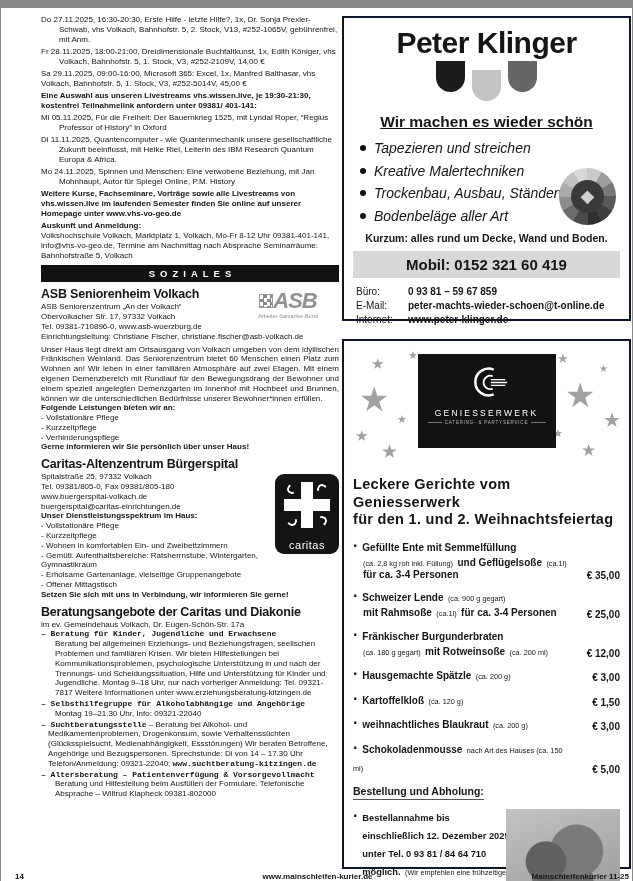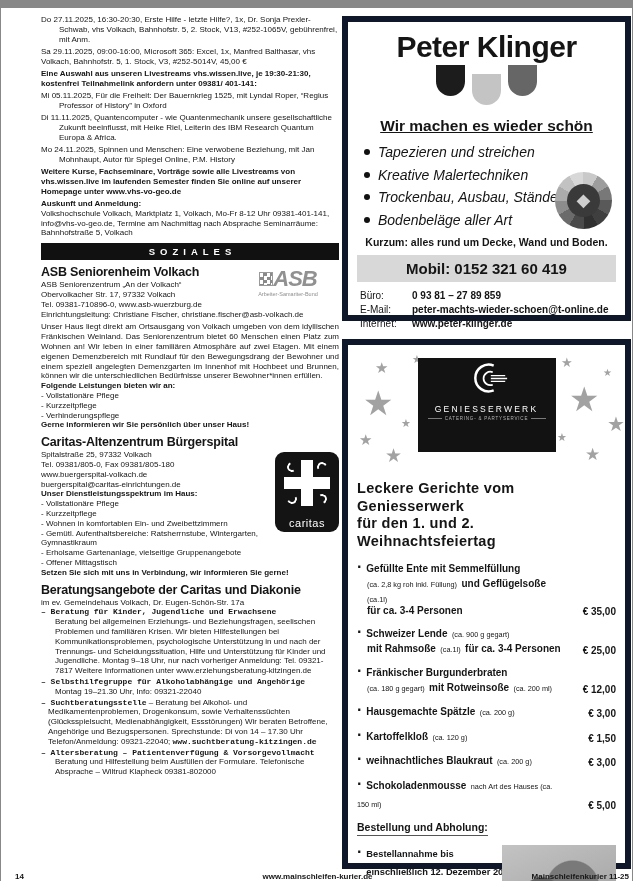--- a/index.html
+++ b/index.html
@@ -34,21 +34,21 @@
   .cl-h { position:absolute; left:9px; top:25px; width:46px; height:12px; background:#fff; }
   .cl-ray { position:absolute; width:10px; height:10px; border:2px solid #fff; border-radius:50%;
     border-left-color:transparent; border-bottom-color:transparent; }
   .cl-txt { position:absolute; bottom:3px; width:100%; text-align:center; color:#fff;
     font-size:11px; letter-spacing:0.5px; }
   .ber-lead { font-weight:bold;font-family:Liberation Mono, monospace; }
   .ber-item { padding-left:7px; text-indent:-7px; margin-bottom:1px; }
   .ber-body { display:block; padding-left:7px; text-indent:0; }
   
   .col-right { position:absolute; left:341px; top:0; width:290px; }
-  .adbox { position:absolute; left:0; width:289px; border:6px solid #0f172a; background:#fff; }
+  .adbox { position:absolute; left:0; width:289px; border:2px solid #0f172a; background:#fff; }
   #klinger-box { top:8px; height:305px; }
   #gw-box { top:331px; height:530px; }
   .pk-title { text-align:center; font-size:30px; font-weight:bold; letter-spacing:-0.5px; margin-top:8px; }
   .pk-shapes { display:flex; justify-content:center; gap:7px; height:44px; margin-top:1px; }
   .pk-shape { width:29px; height:31px; border-radius:0 0 15px 15px; }
   .pk-shape.mid { transform:translateY(9px); }
   .pk-slogan { text-align:center; font-size:15.5px; font-weight:bold; text-decoration:underline; margin-top:8px; }
   .pk-bullets { margin:9px 0 0 16px; }
   .pk-bullet { display:flex; gap:8px; font-size:14px; font-style:italic; margin-bottom:6.5px; align-items:center; }
   .pk-dot { width:6px; height:6px; border-radius:50%; background:#111; flex:0 0 6px; }
@@ -63,21 +63,21 @@
     font-weight:bold; font-size:15px; padding:5px 16px; }
   .pk-contacts { margin:8px 0 0 12px; font-size:10px; }
   .pk-crow { display:flex; margin-bottom:3px; }
   .pk-clabel { width:52px; flex:0 0 52px; }
   .pk-cval { font-weight:bold; }
   
   .gw-inner { padding:7px 9px; height:100%; position:relative; }
   .gw-starfield { position:relative; height:122px; }
   .star { position:absolute; color:#a2a2a2; line-height:1; }
   .gw-logo { position:absolute; left:50%; top:6px; transform:translateX(-50%);
-    width:138px; height:94px; background:#121212; color:#fff; text-align:center; padding-top:0; }
+    width:138px; height:94px; background:#121212; color:#fff; text-align:center; padding-top:8px; }
   .gw-logo-name { font-size:8.5px; letter-spacing:2.2px; margin-top:2px; }
   .gw-logo-sub { display:flex; align-items:center; gap:3px; justify-content:center;
     font-size:4.5px; letter-spacing:0.8px; color:#b5b5b5; margin-top:2px; padding:0 10px; }
   .gw-logo-sub::before, .gw-logo-sub::after { content:""; flex:1; border-top:1px solid #7a7a7a; }
   .gw-head { font-size:14.5px; font-weight:bold; letter-spacing:0.3px; margin-top:6px; line-height:17.5px; }
   .gw-menu { margin-top:8px; }
   .mi { display:flex; margin-bottom:6.5px; }
   .mi-l { flex:1; }
   .dot { font-weight:bold; margin-right:4px; }
   .mn { font-weight:bold; font-size:10px; }
@@ -109,20 +109,21 @@
 </style>
 </head>
 <body>
 
 <div id="page">
 
   <div class="col-left">
 
     <div>
       <p class="t hang">Do 27.11.2025, 16:30-20:30, Erste Hilfe - letzte Hilfe?, 1x, Dr. Sonja Prexler-Schwab, vhs Volkach, Bahnhofstr. 5, 2. Stock, V13, #252-1065V, gebührenfrei, mit Anm.</p>
+      <p class="t hang">Fr 28.11.2025, 18:00-21:00, Dreidimensionale Buchfaltkunst, 1x, Edith Königer, vhs Volkach, Bahnhofstr. 5, 1. Stock, V3, #252-2109V, 14,00 €</p>
       <p class="t nohang">Sa 29.11.2025, 09:00-16:00, Microsoft 365: Excel, 1x, Manfred Balthasar, vhs Volkach, Bahnhofstr. 5, 1. Stock, V3, #252-5014V,  45,00 €</p>
       <p class="t b nohang">Eine Auswahl aus unseren Livestreams vhs.wissen.live, je 19:30-21:30, kostenfrei Teilnahmelink anfordern unter 09381/ 401-141:</p>
       <p class="t hang">Mi 05.11.2025, Für die Freiheit: Der Bauernkrieg 1525, mit Lyndal Roper, “Regius Professor of History” in Oxford</p>
       <p class="t hang">Di 11.11.2025, Quantencomputer - wie Quantenmechanik unsere gesellschaftliche Zukunft beeinflusst, mit Heike Riel, Leiterin des IBM Research Quantum Europa &amp; Africa.</p>
       <p class="t hang">Mo 24.11.2025, Spinnen und Menschen: Eine verwobene Beziehung, mit Jan Mohnhaupt, Autor für Spiegel Online, P.M. History</p>
       <p class="t b nohang">Weitere Kurse, Fachseminare, Vorträge sowie alle Livestreams von vhs.wissen.live im laufenden Semester finden Sie online auf unserer Homepage unter www.vhs-vo-geo.de</p>
       <p class="t b" style="margin-bottom:0;">Auskunft und Anmeldung:</p>
       <p class="t nohang">Volkshochschule Volkach, Marktplatz 1, Volkach, Mo-Fr 8-12 Uhr 09381-401-141, info@vhs-vo-geo.de, Termine am Nachmittag nach Absprache Seminarräume: Bahnhofstraße 5, Volkach</p>
     </div>
 
@@ -224,21 +225,21 @@
           </div>
       </div>
       <div class="wheel">
           <div class="wheel-core">◆</div>
         </div>
       <div class="pk-kurzum">Kurzum: alles rund um Decke, Wand und Boden.</div>
       <div class="pk-mobil">Mobil:  0152 321 60 419</div>
       <div class="pk-contacts">
         <div class="pk-crow">
           <span class="pk-clabel">Büro:</span>
-          <span class="pk-cval">0 93 81 – 27 89 859</span>
+          <span class="pk-cval">0 93 81 – 59 67 859</span>
         </div>
         <div class="pk-crow">
           <span class="pk-clabel">E-Mail:</span>
           <span class="pk-cval">peter-machts-wieder-schoen@t-online.de</span>
         </div>
         <div class="pk-crow">
           <span class="pk-clabel">Internet:</span>
           <span class="pk-cval">www.peter-klinger.de</span>
         </div>
       </div>

